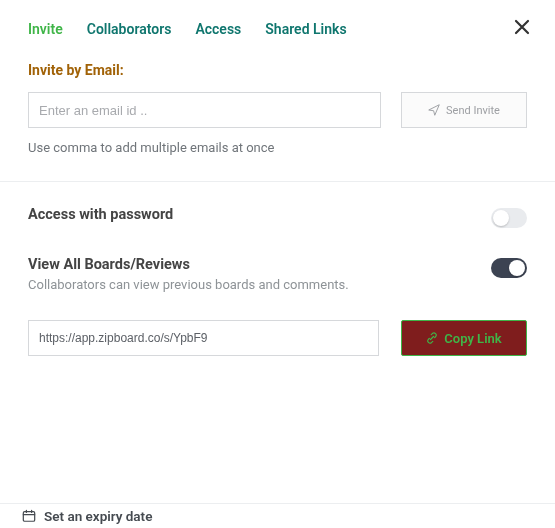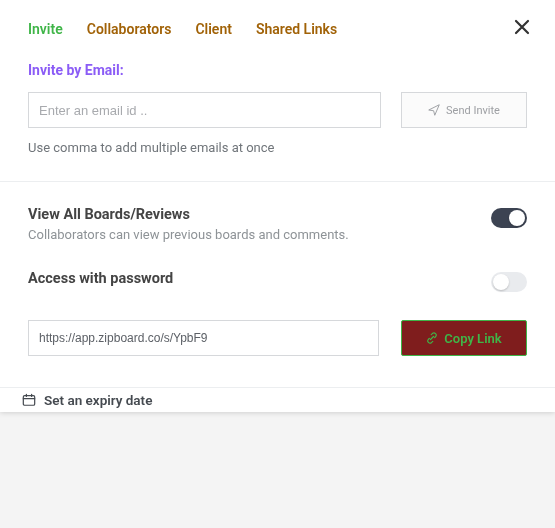--- a/index.html
+++ b/index.html
@@ -6,57 +6,57 @@
   body {
     font-family: -apple-system, BlinkMacSystemFont, "Segoe UI", Roboto, Helvetica, Arial, sans-serif;
     background: #f4f4f4;
     width: 555px;
     height: 528px;
     overflow: hidden;
   }
   .modal {
     background: #fff;
     width: 555px;
-    height: 412px;
+    height: 528px;
     display: flex;
     flex-direction: column;
     position: relative;
     box-shadow: 0 0 6px rgba(0,0,0,0.2);
   }
   .tabs-row {
     display: flex;
     align-items: center;
     padding: 18px 24px 8px 28px;
   }
   .tabs {
     display: flex;
     gap: 24px;
     flex: 1;
   }
   .tab {
     font-size: 14px;
-    color: #a16207;
+    color: #0f766e;
     cursor: pointer;
     font-weight: 600;
   }
   .tab.active {
     color: #3fb548;
   }
   .close-btn {
     cursor: pointer;
     color: #444;
   }
   .close-btn svg { display:block; }
   .section {
     padding: 14px 28px 8px 28px;
   }
   .label-title {
     font-size: 14px;
     font-weight: 700;
-    color: #8b5cf6;
+    color: #a16207;
     margin-bottom: 14px;
   }
   .invite-row {
     display: flex;
     gap: 20px;
     align-items: flex-start;
   }
   .email-input {
     flex: 1;
     height: 36px;
@@ -196,21 +196,21 @@
 </style>
 </head>
 <body>
 
 <div class="modal">
 
   <div class="tabs-row">
     <div class="tabs">
       <div class="tab active">Invite</div>
       <div class="tab">Collaborators</div>
-      <div class="tab">Client</div>
+      <div class="tab">Access</div>
       <div class="tab">Shared Links</div>
     </div>
     <div class="close-btn">
       <span class="icon">
         <svg width="18" height="18" viewBox="0 0 18 18">
             <path d="M3 3 L15 15 M15 3 L3 15" stroke="#333" stroke-width="2.2" stroke-linecap="round"></path>
           </svg>
       </span>
     </div>
   </div>
@@ -228,33 +228,33 @@
         <span>Send Invite</span>
       </div>
     </div>
     <div class="hint">Use comma to add multiple emails at once</div>
   </div>
 
   <div class="settings">
 
     <div class="setting-row">
       <div class="setting-label">
+        <div class="setting-title">Access with password</div>
+      </div>
+      <div class="toggle off">
+        <div class="knob"></div>
+      </div>
+    </div>
+
+    <div class="setting-row">
+      <div class="setting-label">
         <div class="setting-title">View All Boards/Reviews</div>
         <div class="setting-sub">Collaborators can view previous boards and comments.</div>
       </div>
       <div class="toggle on">
-        <div class="knob"></div>
-      </div>
-    </div>
-
-    <div class="setting-row">
-      <div class="setting-label">
-        <div class="setting-title">Access with password</div>
-      </div>
-      <div class="toggle off">
         <div class="knob"></div>
       </div>
     </div>
 
 
     <div class="link-row">
       <input class="link-input" type="text" value="https://app.zipboard.co/s/YpbF9" style="">
       <div class="copy-btn">
         <span class="icon">
           <svg width="12" height="12" viewBox="0 0 16 16">

